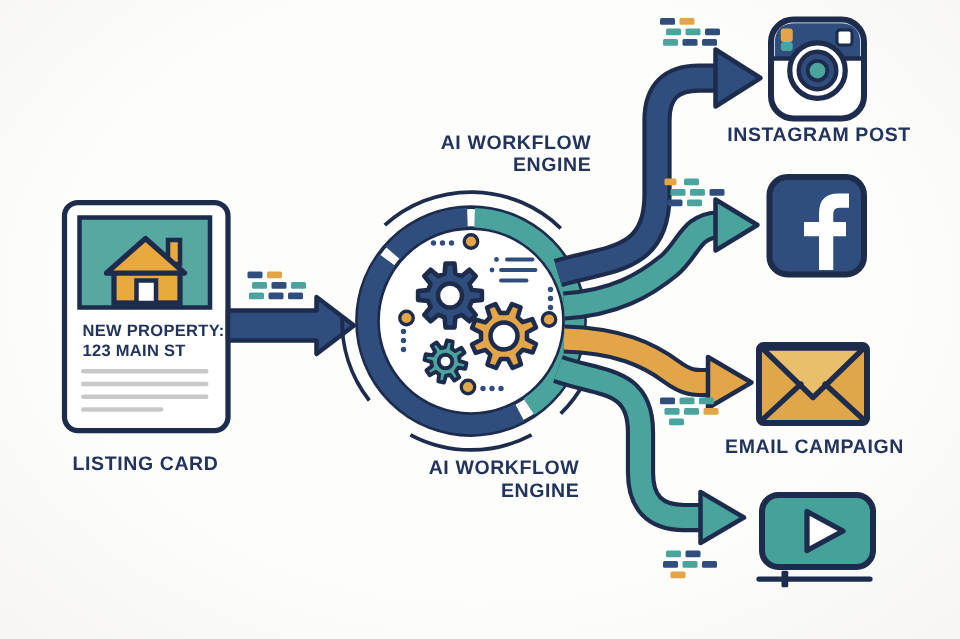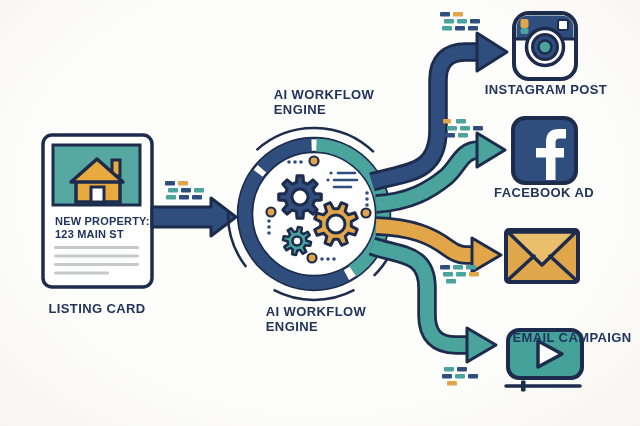--- a/index.html
+++ b/index.html
@@ -14,21 +14,21 @@
   #gfx{position:absolute;left:0;top:0;}
   .lbl{
     position:absolute;
     font-weight:700;
     font-size:13px;
     color:#22345c;
     letter-spacing:.4px;
     white-space:nowrap;
     transform:translateX(-50%);
   }
-  .lbl-2line{text-align:left;line-height:15px;}
+  .lbl-2line{text-align:right;line-height:15px;margin-left:20px;}
   .card-heading{
     position:absolute;
     left:55px;top:215px;
     font-weight:700;font-size:11px;
     line-height:12.5px;letter-spacing:.2px;
     color:#22345c;white-space:nowrap;
   }
   .card-heading span{display:block;}
   .lbl span{display:block;}
 </style>
@@ -231,16 +231,15 @@
   <span>AI WORKFLOW</span>
   <span>ENGINE</span>
 </div>
 
 <div class="lbl lbl-2line" style="left:316px;top:304px;">
   <span>AI WORKFLOW</span>
   <span>ENGINE</span>
 </div>
 
 <div class="lbl" style="left:546px;top:82px;">INSTAGRAM POST</div>
-<div class="lbl" style="left:544px;top:185px;">FACEBOOK AD</div>
-<div class="lbl" style="left:572px;top:290px;margin-top:40px;">EMAIL CAMPAIGN</div>
+<div class="lbl" style="left:543px;top:290px;">EMAIL CAMPAIGN</div>
 
 </div>
 
 </body></html>

